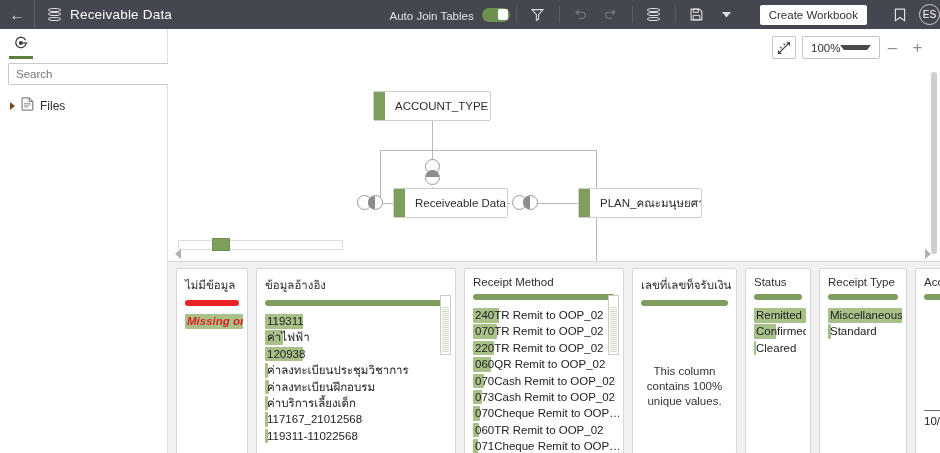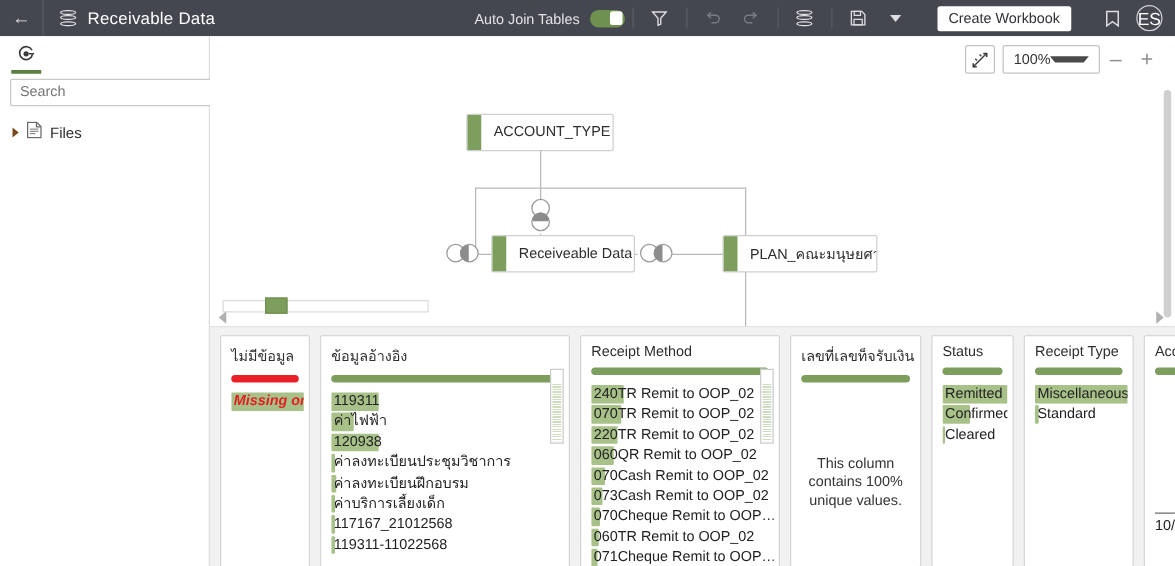--- a/index.html
+++ b/index.html
@@ -46,22 +46,22 @@
     cursor: pointer; color: #dcdde0;
   }
   .tb-ico.dim { color: #797c84; }
   .tb-sep { width: 1px; height: 17px; background: #595c64; margin: 0 6px; }
   .btn-cw {
     background: #fff; color: #2f3136; font-size: 11.5px; border-radius: 2px;
     padding: 4px 9px; margin: 0 18px; cursor: pointer; white-space: nowrap;
   }
   .avatar {
     width: 21px; height: 21px; border-radius: 50%; border: 1.3px solid #cfd0d3;
-    color: #fff; font-size: 14px; display: flex; align-items: center; justify-content: center;
-    margin-right: 10px; margin-left: 4px; cursor: pointer;
+    color: #fff; font-size: 10px; display: flex; align-items: center; justify-content: center;
+    margin-left: 4px; cursor: pointer;
   }
 
   
   .sidebar {
     position: absolute; left: 0; top: 29px; width: 168px; height: 424px;
     background: #fff; border-right: 1px solid #dfdfdf;
   }
   .sb-tabs { height: 27px; display: flex; align-items: center; padding-left: 10px; }
   .sb-tab {
     width: 22px; height: 26px; display: flex; align-items: center; justify-content: center;

